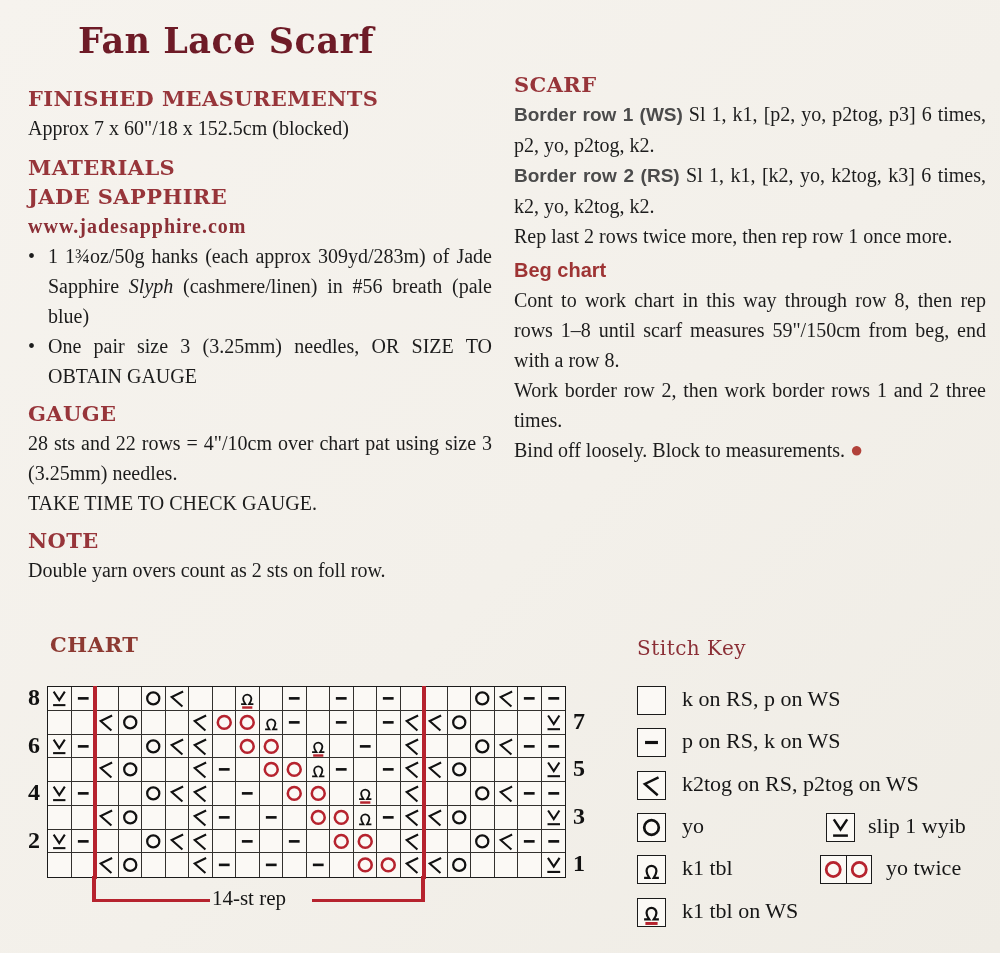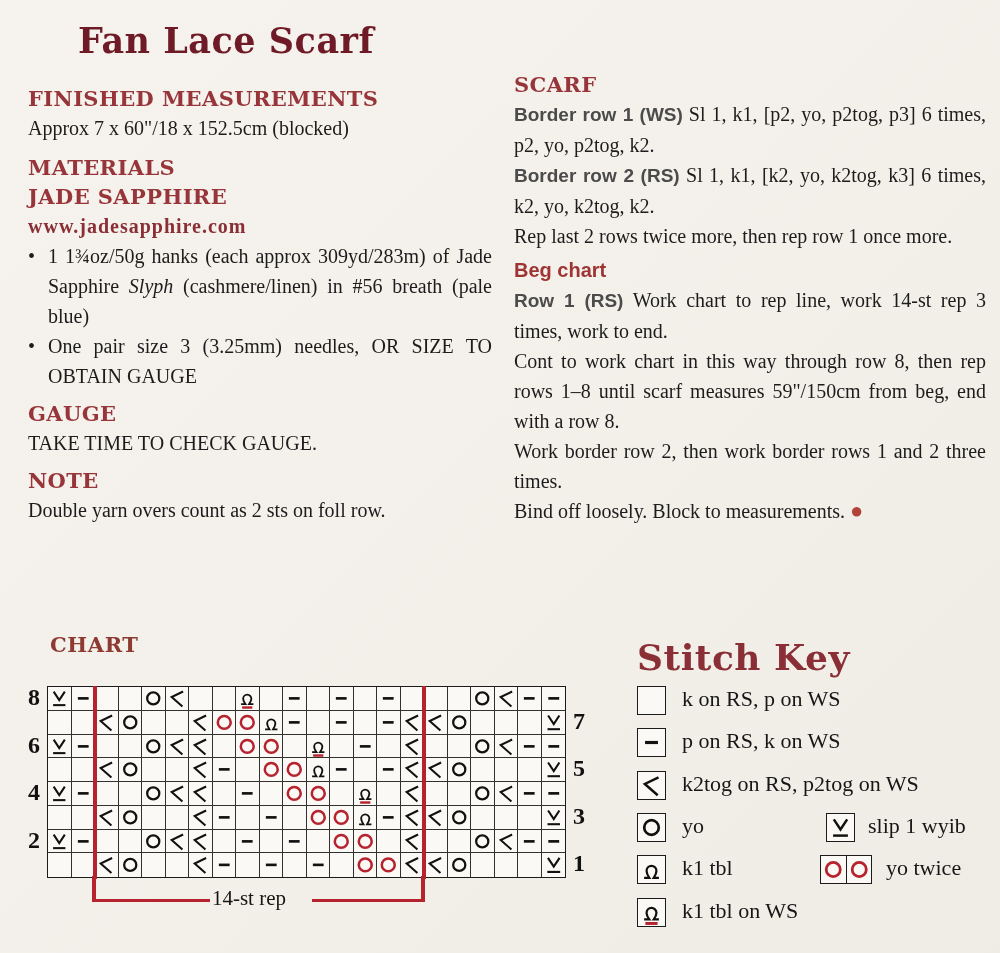--- a/index.html
+++ b/index.html
@@ -45,21 +45,21 @@
   .cell svg{position:absolute;left:0;top:0;width:100%;height:100%;display:block;}
   .rep-line{position:absolute;top:-1.5px;width:3.8px;height:193px;background:#b6232e;z-index:3;}
   .rep-ext{position:absolute;width:3.8px;background:#b6232e;z-index:3;}
   .rep-h{position:absolute;height:3.6px;background:#b6232e;z-index:3;}
   .rep-label{position:absolute;font-size:21px;color:#161616;text-align:center;}
   .rowlabel{position:absolute;font-weight:bold;font-size:24px;line-height:24px;color:#111;width:28px;}
   .rowlabel.left{text-align:right;}
   
   #key-area{position:absolute;left:620px;top:634px;width:380px;height:316px;}
   .key-title{position:absolute;left:17px;top:2px;font-family:"DejaVu Serif", serif;
-    font-weight:bold;font-size:36px;color:#8b2f36;letter-spacing:0.5px;}
+    font-weight:normal;font-size:20px;color:#8b2f36;letter-spacing:0.5px;}
   .kbox{position:absolute;width:27px;height:27px;border:1.8px solid #1b1b1b;background:#fbf9f5;}
   .kbox svg{width:100%;height:100%;display:block;}
   .kbox.double{width:50px;display:flex;}
   .kbox.double span{display:block;width:50%;height:100%;}
   .kbox.double span:first-child{border-right:1.5px solid #1b1b1b;}
   .kbox.double span svg{width:100%;height:100%;display:block;}
   .klabel{position:absolute;font-size:22px;line-height:30px;color:#161616;white-space:nowrap;}
   i{font-style:italic;}
 </style>
 </head>
@@ -79,33 +79,33 @@
     <div class="bullet-row">
       <span class="bullet-glyph">•</span>
       <span class="bullet-text"><span>1 1¾oz/50g hanks (each approx 309yd/283m) of Jade Sapphire </span><i>Slyph</i><span> (cashmere/linen) in #56 breath (pale blue)</span></span>
     </div>
     <div class="bullet-row">
       <span class="bullet-glyph">•</span>
       <span class="bullet-text">One pair size 3 (3.25mm) needles, OR SIZE TO OBTAIN GAUGE</span>
     </div>
     <div class="sp8"></div>
     <h2 class="brick">GAUGE</h2>
+    <p>28 sts and 22 rows = 4"/10cm over chart pat using size 3 (3.25mm) needles.</p>
     <p class="nojust">TAKE TIME TO CHECK GAUGE.</p>
     <div class="sp8"></div>
     <h2 class="brick">NOTE</h2>
     <p class="nojust">Double yarn overs count as 2 sts on foll row.</p>
   </div>
 
   <div class="col" id="col-right">
     <h2 class="brick">SCARF</h2>
     <p><span class="lead">Border row 1 (WS)</span><span> Sl 1, k1, [p2, yo, p2tog, p3] 6 times, p2, yo, p2tog, k2.</span></p>
     <p><span class="lead">Border row 2 (RS)</span><span> Sl 1, k1, [k2, yo, k2tog, k3] 6 times, k2, yo, k2tog, k2.</span></p>
     <p>Rep last 2 rows twice more, then rep row 1 once more.</p>
     <div class="beg-chart">Beg chart</div>
-    <p><span class="lead">Row 1 (RS)</span><span> Work chart to rep line, work 14-st rep 3 times, work to end.</span></p>
     <p>Cont to work chart in this way through row 8, then rep rows 1–8 until scarf measures 59"/150cm from beg, end with a row 8.</p>
     <p>Work border row 2, then work border rows 1 and 2 three times.</p>
     <p class="nojust"><span>Bind off loosely. Block to measurements.</span> <span class="end-dot">●</span></p>
   </div>
 
   <div class="chart-heading">CHART</div>
   <div id="chart-wrap">
     <div id="chart-grid">
         <div class="cell">
           <svg viewBox="0 0 23 23">

